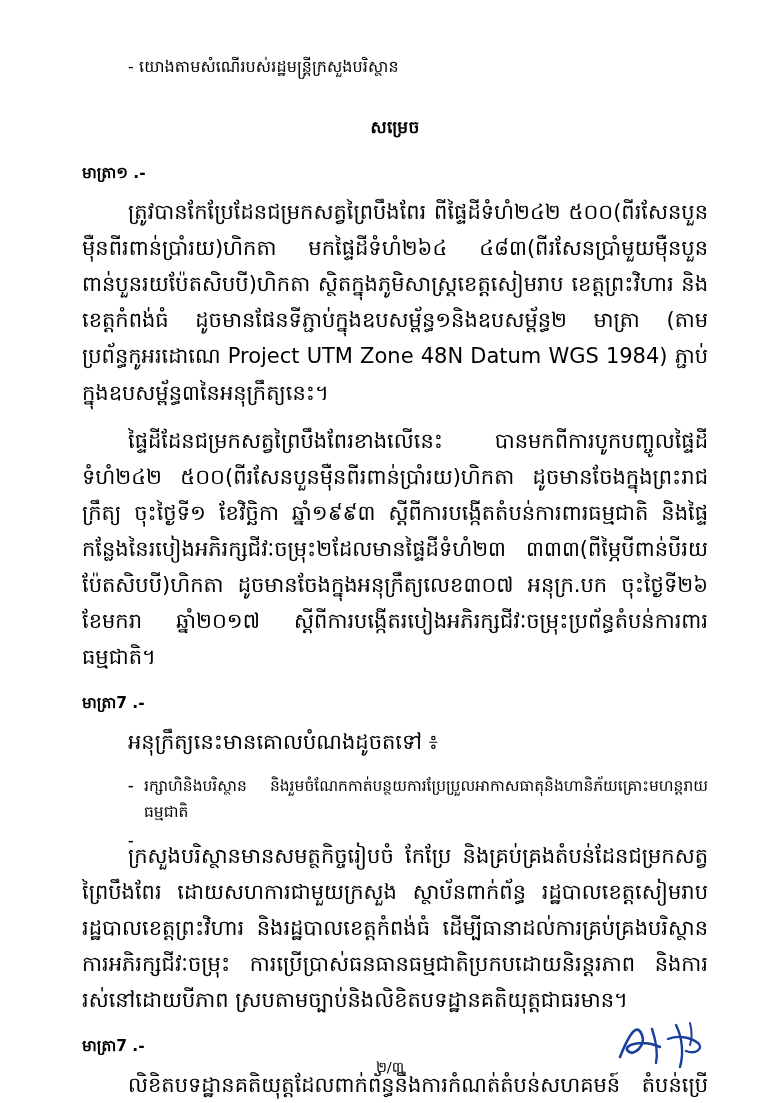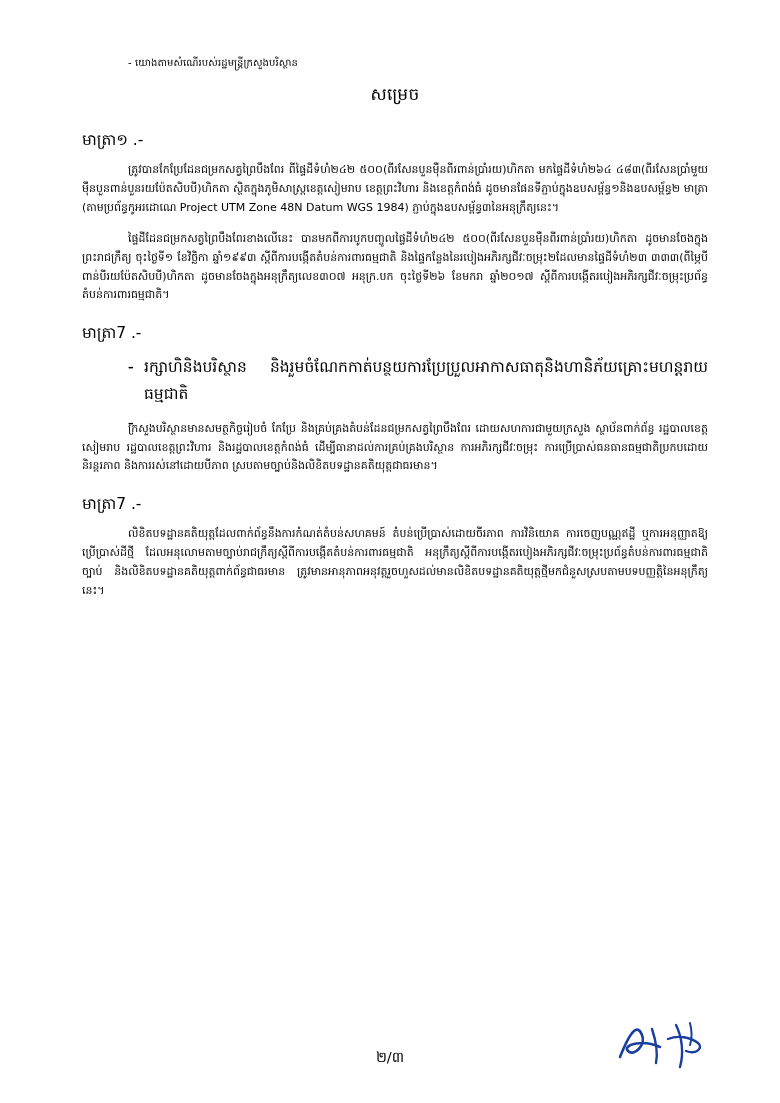--- a/index.html
+++ b/index.html
@@ -16,38 +16,38 @@
     overflow: hidden;
   }
   .page {
     position: relative;
     width: 780px;
     height: 1103px;
     box-sizing: border-box;
     padding: 56px 72px 40px 82px;
   }
   .line-top {
-    font-size: 10px;
-    margin: 0 0 12px 46px;
+    font-size: 16px;
+    margin: 0 0 36px 46px;
     letter-spacing: 0.1px;
   }
   .doc-title {
     text-align: center;
     font-size: 17px;
-    font-weight: normal;
+    font-weight: bold;
     margin: 0 0 22px 0;
     letter-spacing: 0.3px;
   }
   .article-head {
     font-size: 15.5px;
-    font-weight: normal;
+    font-weight: bold;
     margin: 18px 0 8px 0;
   }
   p.body-text {
-    font-size: 11px;
+    font-size: 21px;
     line-height: 1.72;
     margin: 0 0 12px 0;
     text-align: justify;
     text-justify: inter-word;
     text-indent: 46px;
   }
   ul.bullets {
     list-style: none;
     margin: 4px 0 12px 0;
     padding: 0 0 0 46px;
@@ -60,21 +60,21 @@
     position: relative;
     padding-left: 16px;
   }
   ul.bullets li .dash {
     position: absolute;
     left: 0;
     top: 0;
   }
   .page-number {
     position: absolute;
-    bottom: 34px;
+    bottom: 24px;
     left: 0;
     width: 780px;
     text-align: center;
     font-size: 14.5px;
   }
   .signature {
     position: absolute;
     right: 58px;
     bottom: 28px;
     width: 110px;
@@ -91,20 +91,21 @@
 
   <div class="line-top">- យោងតាមសំណើរបស់រដ្ឋមន្ត្រីក្រសួងបរិស្ថាន</div>
 
   <div class="doc-title">សម្រេច</div>
 
   <div class="article-head">មាត្រា១ .-</div>
   <p class="body-text">ត្រូវបានកែប្រែដែនជម្រកសត្វព្រៃបឹងពែរ ពីផ្ទៃដីទំហំ២៤២ ៥០០(ពីរសែនបួនម៉ឺនពីរពាន់ប្រាំរយ)ហិកតា មកផ្ទៃដីទំហំ២៦៤ ៤៨៣(ពីរសែនប្រាំមួយម៉ឺនបួនពាន់បួនរយប៉ែតសិបបី)ហិកតា ស្ថិតក្នុងភូមិសាស្ត្រខេត្តសៀមរាប ខេត្តព្រះវិហារ និងខេត្តកំពង់ធំ ដូចមានផែនទីភ្ជាប់ក្នុងឧបសម្ព័ន្ធ១និងឧបសម្ព័ន្ធ២ មាត្រា (តាមប្រព័ន្ធកូអរដោណេ Project UTM Zone 48N Datum WGS 1984) ភ្ជាប់ក្នុងឧបសម្ព័ន្ធ៣នៃអនុក្រឹត្យនេះ។</p>
   <p class="body-text">ផ្ទៃដីដែនជម្រកសត្វព្រៃបឹងពែរខាងលើនេះ បានមកពីការបូកបញ្ចូលផ្ទៃដីទំហំ២៤២ ៥០០(ពីរសែនបួនម៉ឺនពីរពាន់ប្រាំរយ)ហិកតា ដូចមានចែងក្នុងព្រះរាជក្រឹត្យ ចុះថ្ងៃទី១ ខែវិច្ឆិកា ឆ្នាំ១៩៩៣ ស្តីពីការបង្កើតតំបន់ការពារធម្មជាតិ និងផ្ទៃកន្លែងនៃរបៀងអភិរក្សជីវៈចម្រុះ២ដែលមានផ្ទៃដីទំហំ២៣ ៣៣៣(ពីម្ភៃបីពាន់បីរយប៉ែតសិបបី)ហិកតា ដូចមានចែងក្នុងអនុក្រឹត្យលេខ៣០៧ អនុក្រ.បក ចុះថ្ងៃទី២៦ ខែមករា ឆ្នាំ២០១៧ ស្តីពីការបង្កើតរបៀងអភិរក្សជីវៈចម្រុះប្រព័ន្ធតំបន់ការពារធម្មជាតិ។</p>
 
   <div class="article-head">មាត្រា7 .-</div>
+  <p class="body-text">អនុក្រឹត្យនេះមានគោលបំណងដូចតទៅ ៖</p>
   <ul class="bullets">
     <li><span class="dash">-</span></li>
     <li><span class="dash">-</span><span>រក្សាហិនិងបរិស្ថាន និងរួមចំណែកកាត់បន្ថយការប្រែប្រួលអាកាសធាតុនិងហានិភ័យគ្រោះមហន្តរាយធម្មជាតិ</span></li>
     <li><span class="dash">-</span></li>
     <li><span class="dash">-</span></li>
   </ul>
 
   <p class="body-text">ក្រសួងបរិស្ថានមានសមត្ថកិច្ចរៀបចំ កែប្រែ និងគ្រប់គ្រងតំបន់ដែនជម្រកសត្វព្រៃបឹងពែរ ដោយសហការជាមួយក្រសួង ស្ថាប័នពាក់ព័ន្ធ រដ្ឋបាលខេត្តសៀមរាប រដ្ឋបាលខេត្តព្រះវិហារ និងរដ្ឋបាលខេត្តកំពង់ធំ ដើម្បីធានាដល់ការគ្រប់គ្រងបរិស្ថាន ការអភិរក្សជីវៈចម្រុះ ការប្រើប្រាស់ធនធានធម្មជាតិប្រកបដោយនិរន្តរភាព និងការរស់នៅដោយបីភាព ស្របតាមច្បាប់និងលិខិតបទដ្ឋានគតិយុត្តជាធរមាន។</p>
 
   <div class="article-head">មាត្រា7 .-</div>

